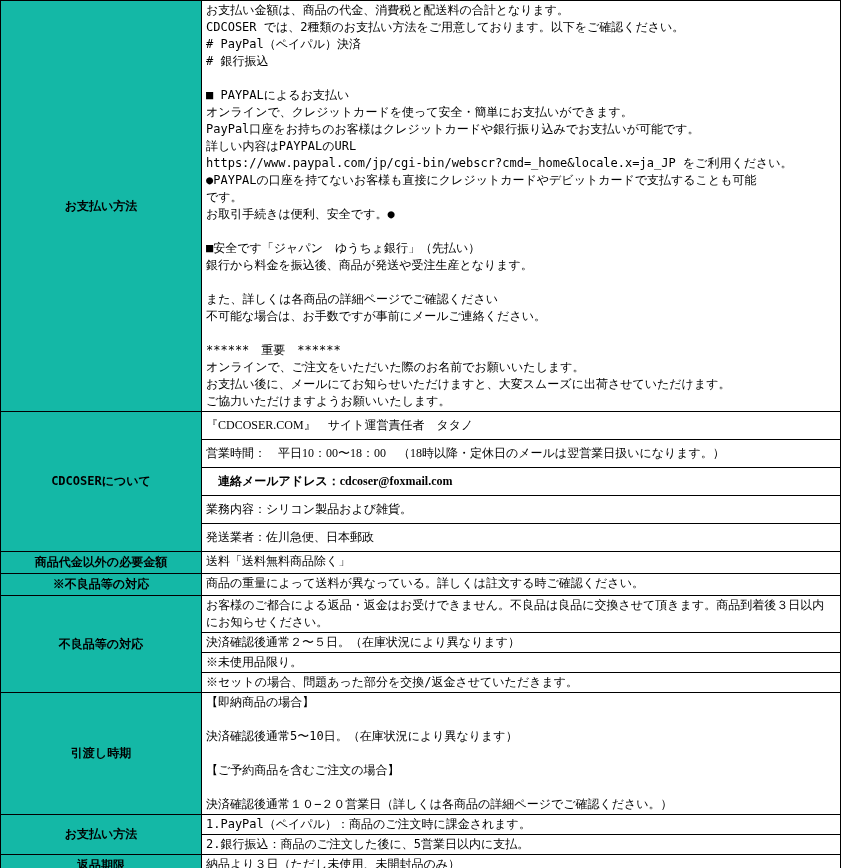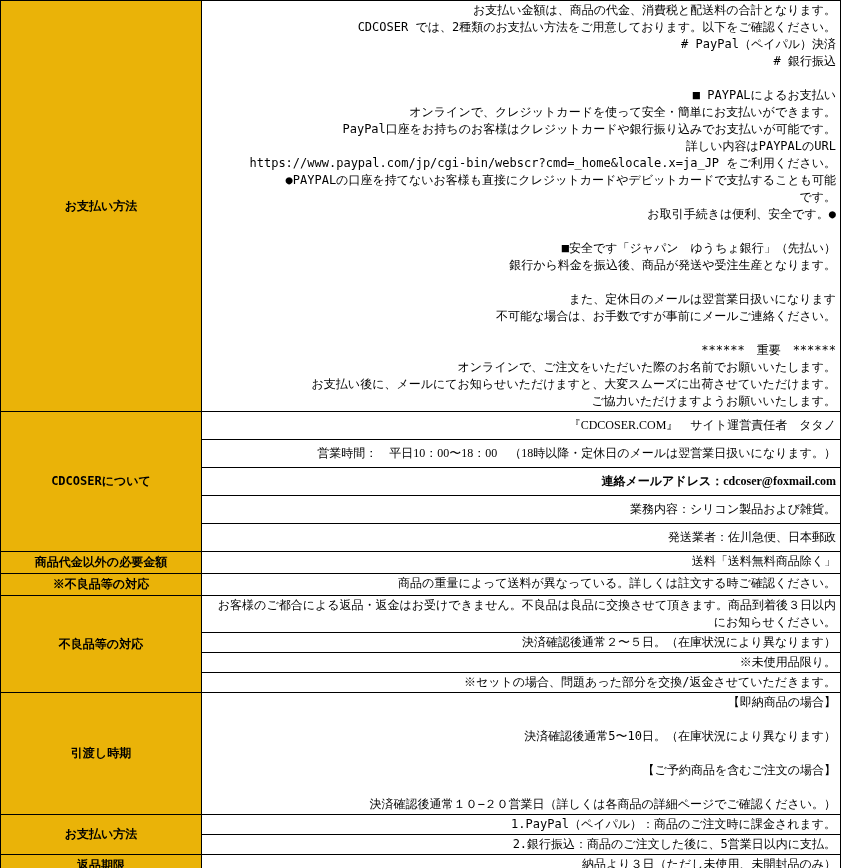--- a/index.html
+++ b/index.html
@@ -19,44 +19,44 @@
     border-collapse: collapse;
     width: 841px;
     table-layout: fixed;
   }
   table.shop-info th,
   table.shop-info td {
     border: 1px solid #000000;
   }
   table.shop-info th {
     width: 194px;
-    background: #eab308;
+    background: #14b8a6;
     font-weight: bold;
     font-size: 12px;
     text-align: center;
     vertical-align: middle;
     padding: 2px 3px;
   }
   table.shop-info td {
     vertical-align: top;
     padding: 1px 4px;
     line-height: 17px;
     background: #ffffff;
     word-break: break-all;
   }
   table.shop-info td.tall {
     padding: 5px 4px;
     font-family: Liberation Serif, serif;
   }
   .content-line {
     min-height: 17px;
-    text-align: right;
   }
   .content-line.bold {
     font-weight: bold;
+    margin-left: 12px;
   }
 </style>
 </head>
 <body>
 
 <div id="page">
   <table class="shop-info">
     <tbody>
         <tr>
           <th rowspan="1">お支払い方法</th>
@@ -71,21 +71,21 @@
             <div class="content-line">PayPal口座をお持ちのお客様はクレジットカードや銀行振り込みでお支払いが可能です。</div>
             <div class="content-line">詳しい内容はPAYPALのURL</div>
             <div class="content-line">https://www.paypal.com/jp/cgi-bin/webscr?cmd=_home&amp;locale.x=ja_JP をご利用ください。</div>
             <div class="content-line">●PAYPALの口座を持てないお客様も直接にクレジットカードやデビットカードで支払することも可能</div>
             <div class="content-line">です。</div>
             <div class="content-line">お取引手続きは便利、安全です。●</div>
             <div class="content-line">&nbsp;</div>
             <div class="content-line">■安全です「ジャパン　ゆうちょ銀行」（先払い）</div>
             <div class="content-line">銀行から料金を振込後、商品が発送や受注生産となります。</div>
             <div class="content-line">&nbsp;</div>
-            <div class="content-line">また、定休日のメールは翌営業日扱いになります</div>
+            <div class="content-line">また、詳しくは各商品の詳細ページでご確認ください</div>
             <div class="content-line">不可能な場合は、お手数ですが事前にメールご連絡ください。</div>
             <div class="content-line">&nbsp;</div>
             <div class="content-line">******　重要　******</div>
             <div class="content-line">オンラインで、ご注文をいただいた際のお名前でお願いいたします。</div>
             <div class="content-line">お支払い後に、メールにてお知らせいただけますと、大変スムーズに出荷させていただけます。</div>
             <div class="content-line">ご協力いただけますようお願いいたします。</div>
           </td>
         </tr>
         <tr>
           <th rowspan="5">CDCOSERについて</th>

